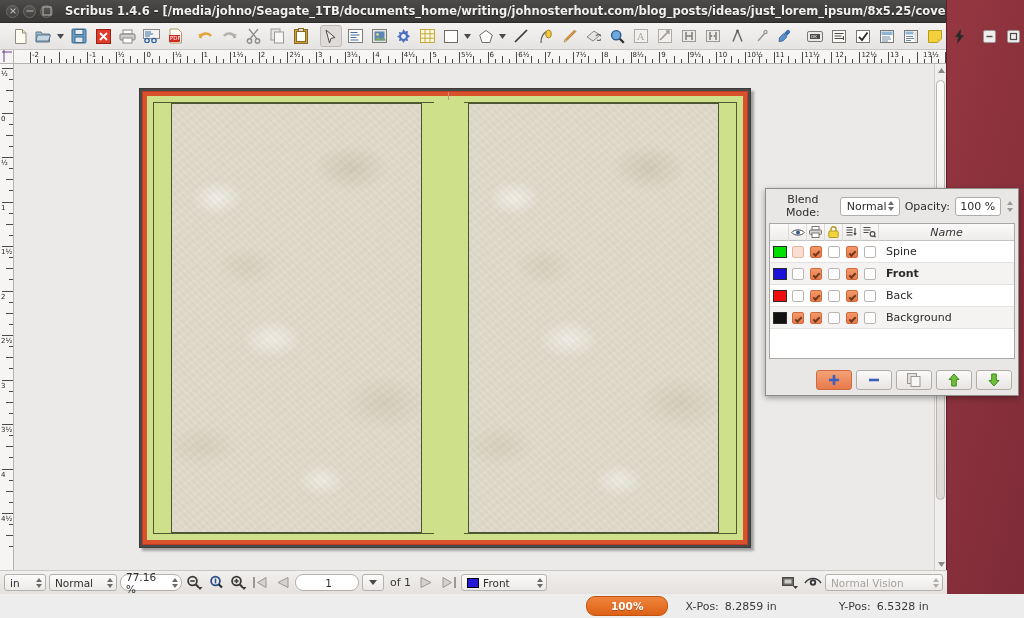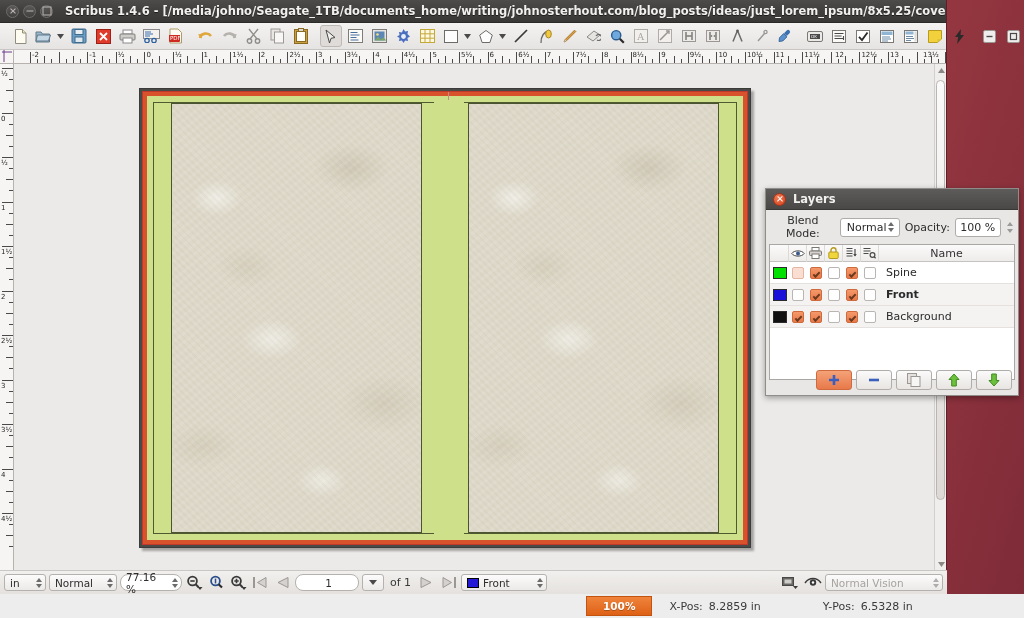--- a/index.html
+++ b/index.html
@@ -196,21 +196,21 @@
   .sa-up, .sa-dn {
     width:0;height:0;border-left:3px solid transparent;border-right:3px solid transparent;
   }
   .sa-up { border-bottom: 4px solid #6b6b6b; }
   .sa-dn { border-top: 4px solid #6b6b6b; }
   .sbtn { width: 19px; height: 19px; display:flex;align-items:center;justify-content:center; }
   .swatch-blue { width: 12px; height: 10px; background: #2419d6; border: 1px solid #000; }
   .pill {
     background: linear-gradient(180deg,#f0843c,#dd6116);
     color: #fff; font-size: 10.5px; font-weight: bold;
-    padding: 3px 16px; border-radius: 0;
+    padding: 3px 24px; border-radius: 9px;
     border: 1px solid #c2540f;
     text-shadow: 0 1px 0 rgba(0,0,0,.25);
   }
   .pos-text { font-size: 11px; color: #3a3a3a; }
 
   
   .layers {
     position: absolute; left: 765px; top: 188px; width: 254px; height: 208px;
     background: #e9e7e5;
     border: 1px solid #8f8c89;
@@ -255,20 +255,21 @@
   .op-spin .d { border-top:4px solid #9a9a9a; }
 
   .ltable {
     margin: 0 3px; background: #fff; border: 1px solid #a9a6a3;
     height: 136px; overflow: hidden;
   }
   .lhead {
     display: flex; height: 17px; align-items: center;
     background: linear-gradient(180deg,#fbfafa,#eeecea);
     border-bottom: 1px solid #c5c2bf;
+    font-style: italic;
   }
   .lhc {
     width: 18px; height: 17px; display:flex;align-items:center;justify-content:center;
     border-right: 1px solid #ddd9d6;
   }
   .lhc.first { width: 19px; }
   .lhc.name {
     flex: 1; border-right: none; font-size: 11px; color: #333;
     justify-content: center;
   }
@@ -993,24 +994,20 @@
 
   <div class="statusbar2">
     <div class="pill" style="margin-left:586px;">100%</div>
     <span class="pos-text" style="margin-left:17px;">X-Pos:</span>
     <span class="pos-text" style="margin-left:6px;">8.2859 in</span>
     <span class="pos-text" style="margin-left:62px;">Y-Pos:</span>
     <span class="pos-text" style="margin-left:6px;">6.5328 in</span>
   </div>
 
   <div class="layers">
-    <div class="layers-title">
-      <div class="lclose"></div>
-      <div class="ltitle-text">Layers</div>
-    </div>
 
     <div class="blendrow">
       <span>Blend Mode:</span>
       <div class="blend-combo">
         <span>Normal</span>
         <span class="spin-arrows">
             <i class="sa-up"></i>
             <i class="sa-dn"></i>
           </span>
       </div>
@@ -1098,20 +1095,41 @@
               <div class="cb"></div>
             </div>
             <div class="lcell">
               <div class="cb on"></div>
             </div>
             <div class="lcell">
               <div class="cb"></div>
             </div>
             <div class="lname sel">Front</div>
           </div>
+          <div class="lrow">
+            <div class="lcell first">
+              <div class="color-chip" style="background: rgb(238, 16, 16);"></div>
+            </div>
+            <div class="lcell">
+              <div class="cb"></div>
+            </div>
+            <div class="lcell">
+              <div class="cb on"></div>
+            </div>
+            <div class="lcell">
+              <div class="cb"></div>
+            </div>
+            <div class="lcell">
+              <div class="cb on"></div>
+            </div>
+            <div class="lcell">
+              <div class="cb"></div>
+            </div>
+            <div class="lname">Back</div>
+          </div>
           <div class="lrow alt">
             <div class="lcell first">
               <div class="color-chip" style="background: rgb(17, 17, 17);"></div>
             </div>
             <div class="lcell">
               <div class="cb on"></div>
             </div>
             <div class="lcell">
               <div class="cb on"></div>
             </div>

